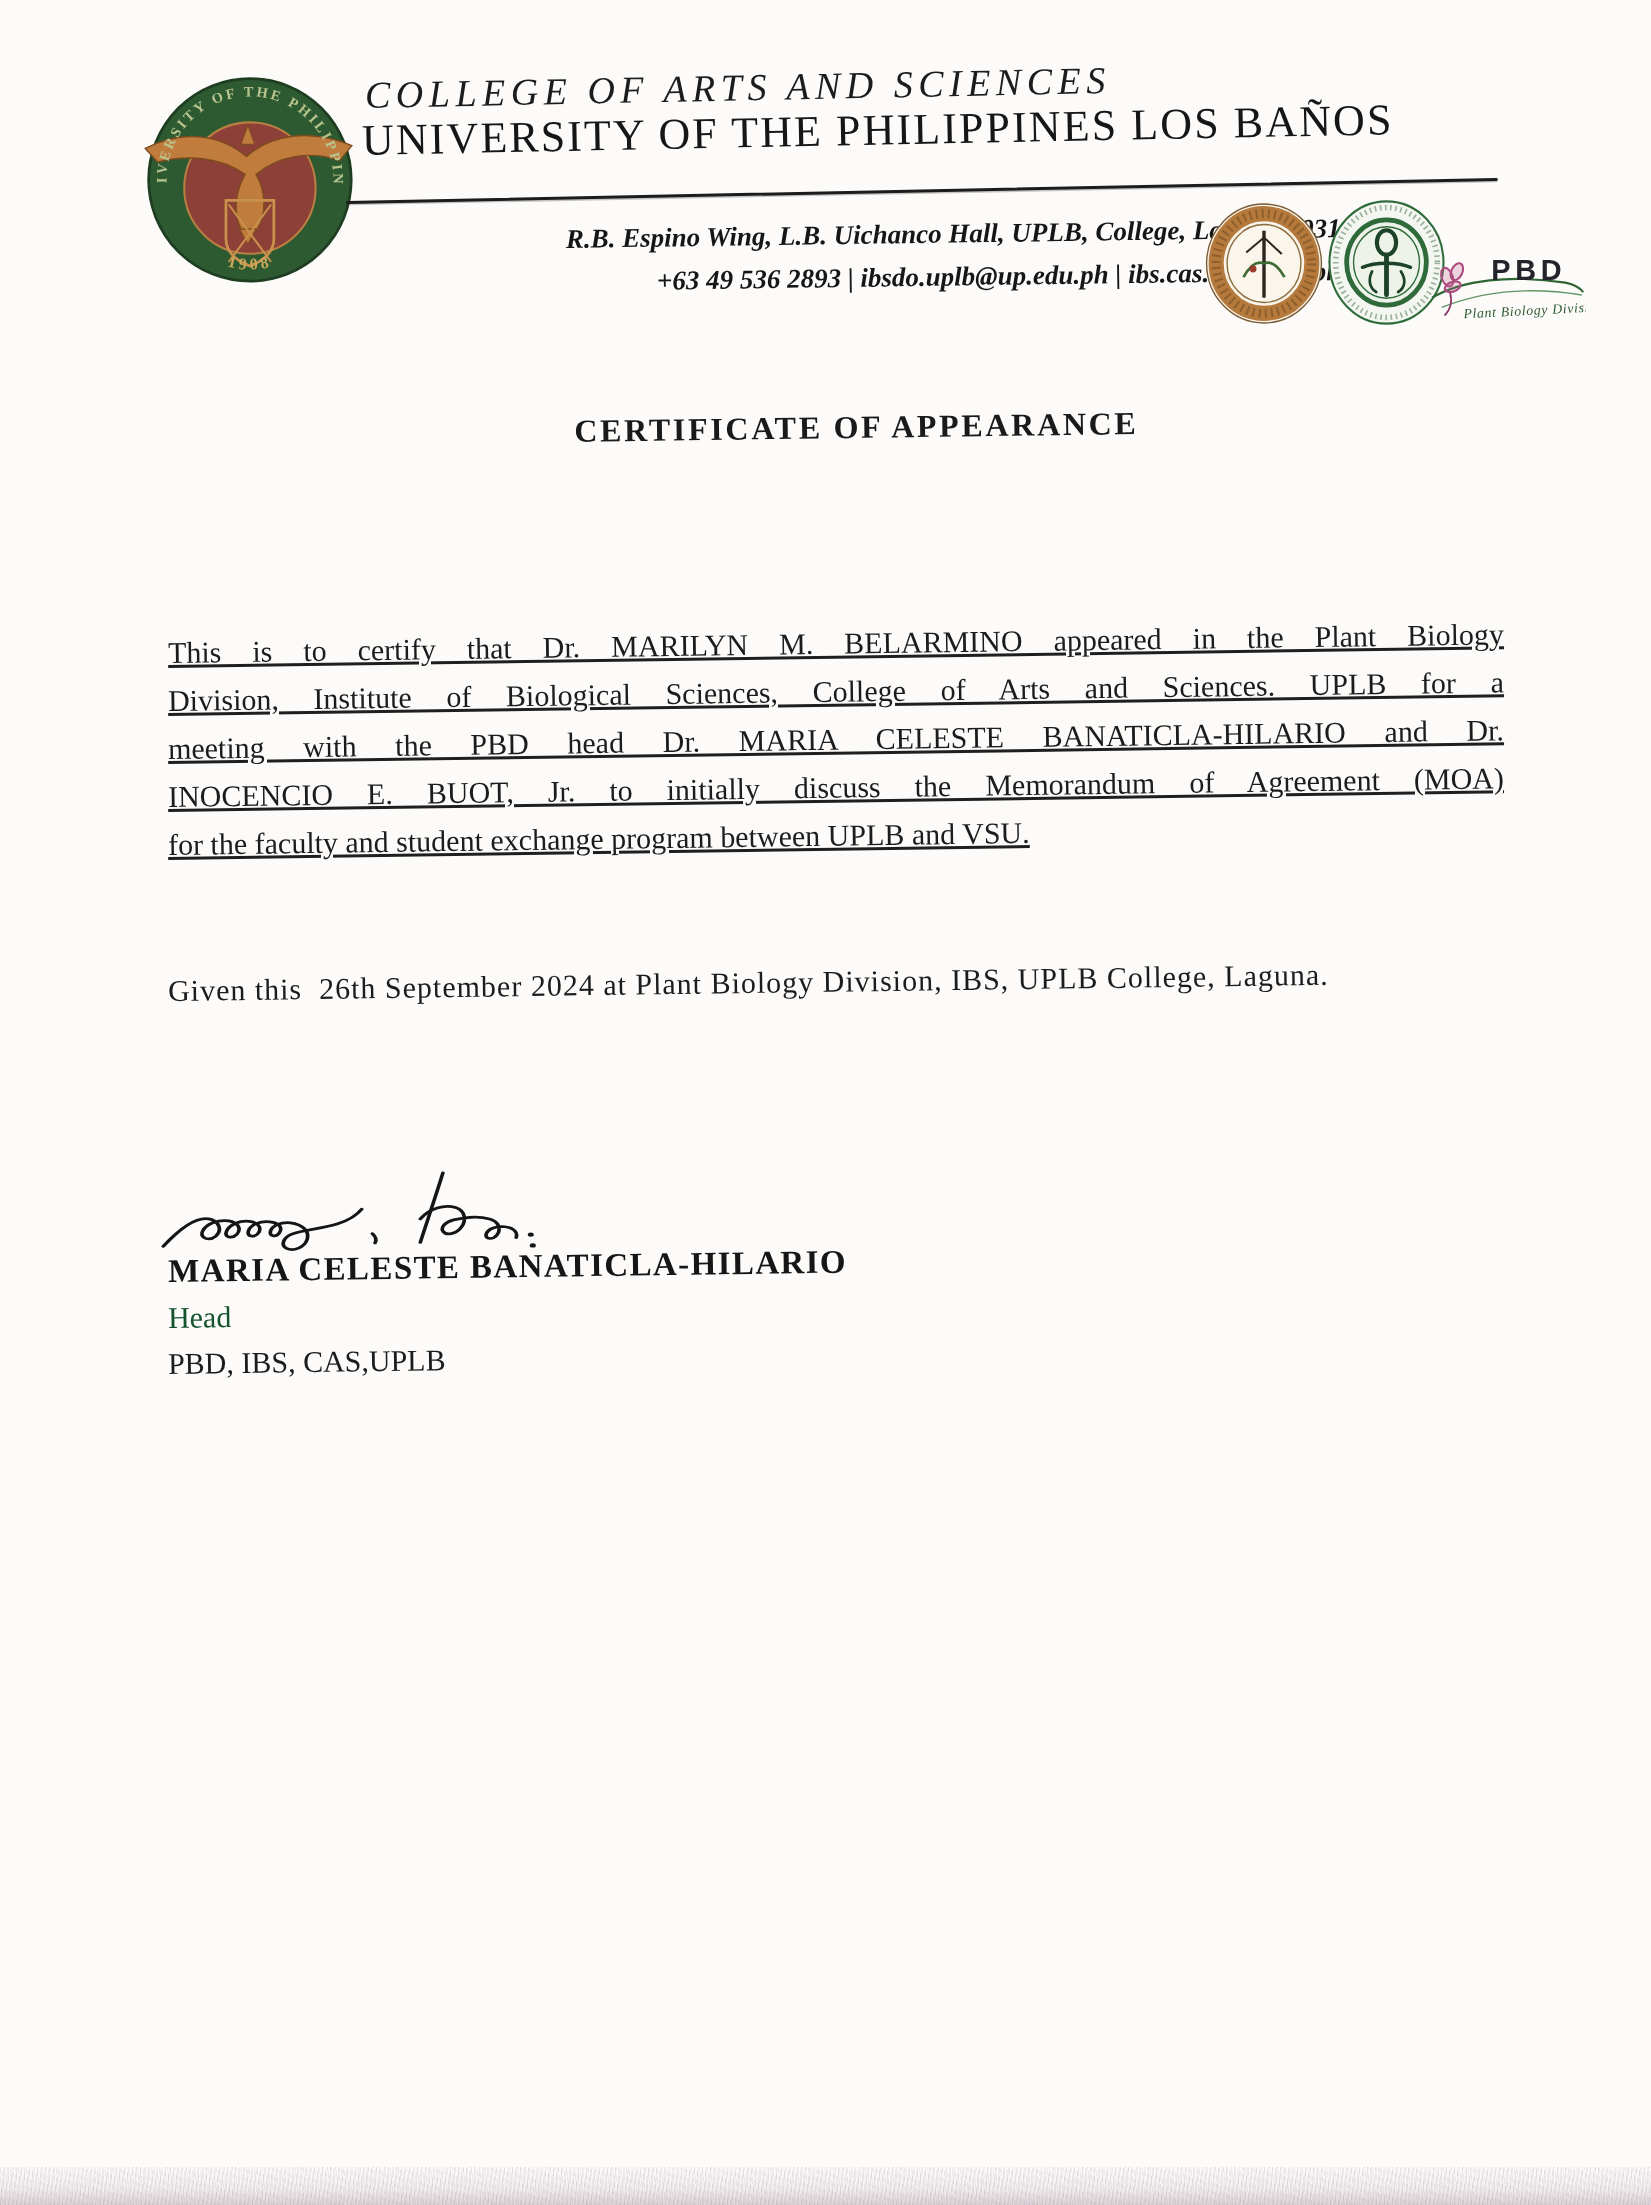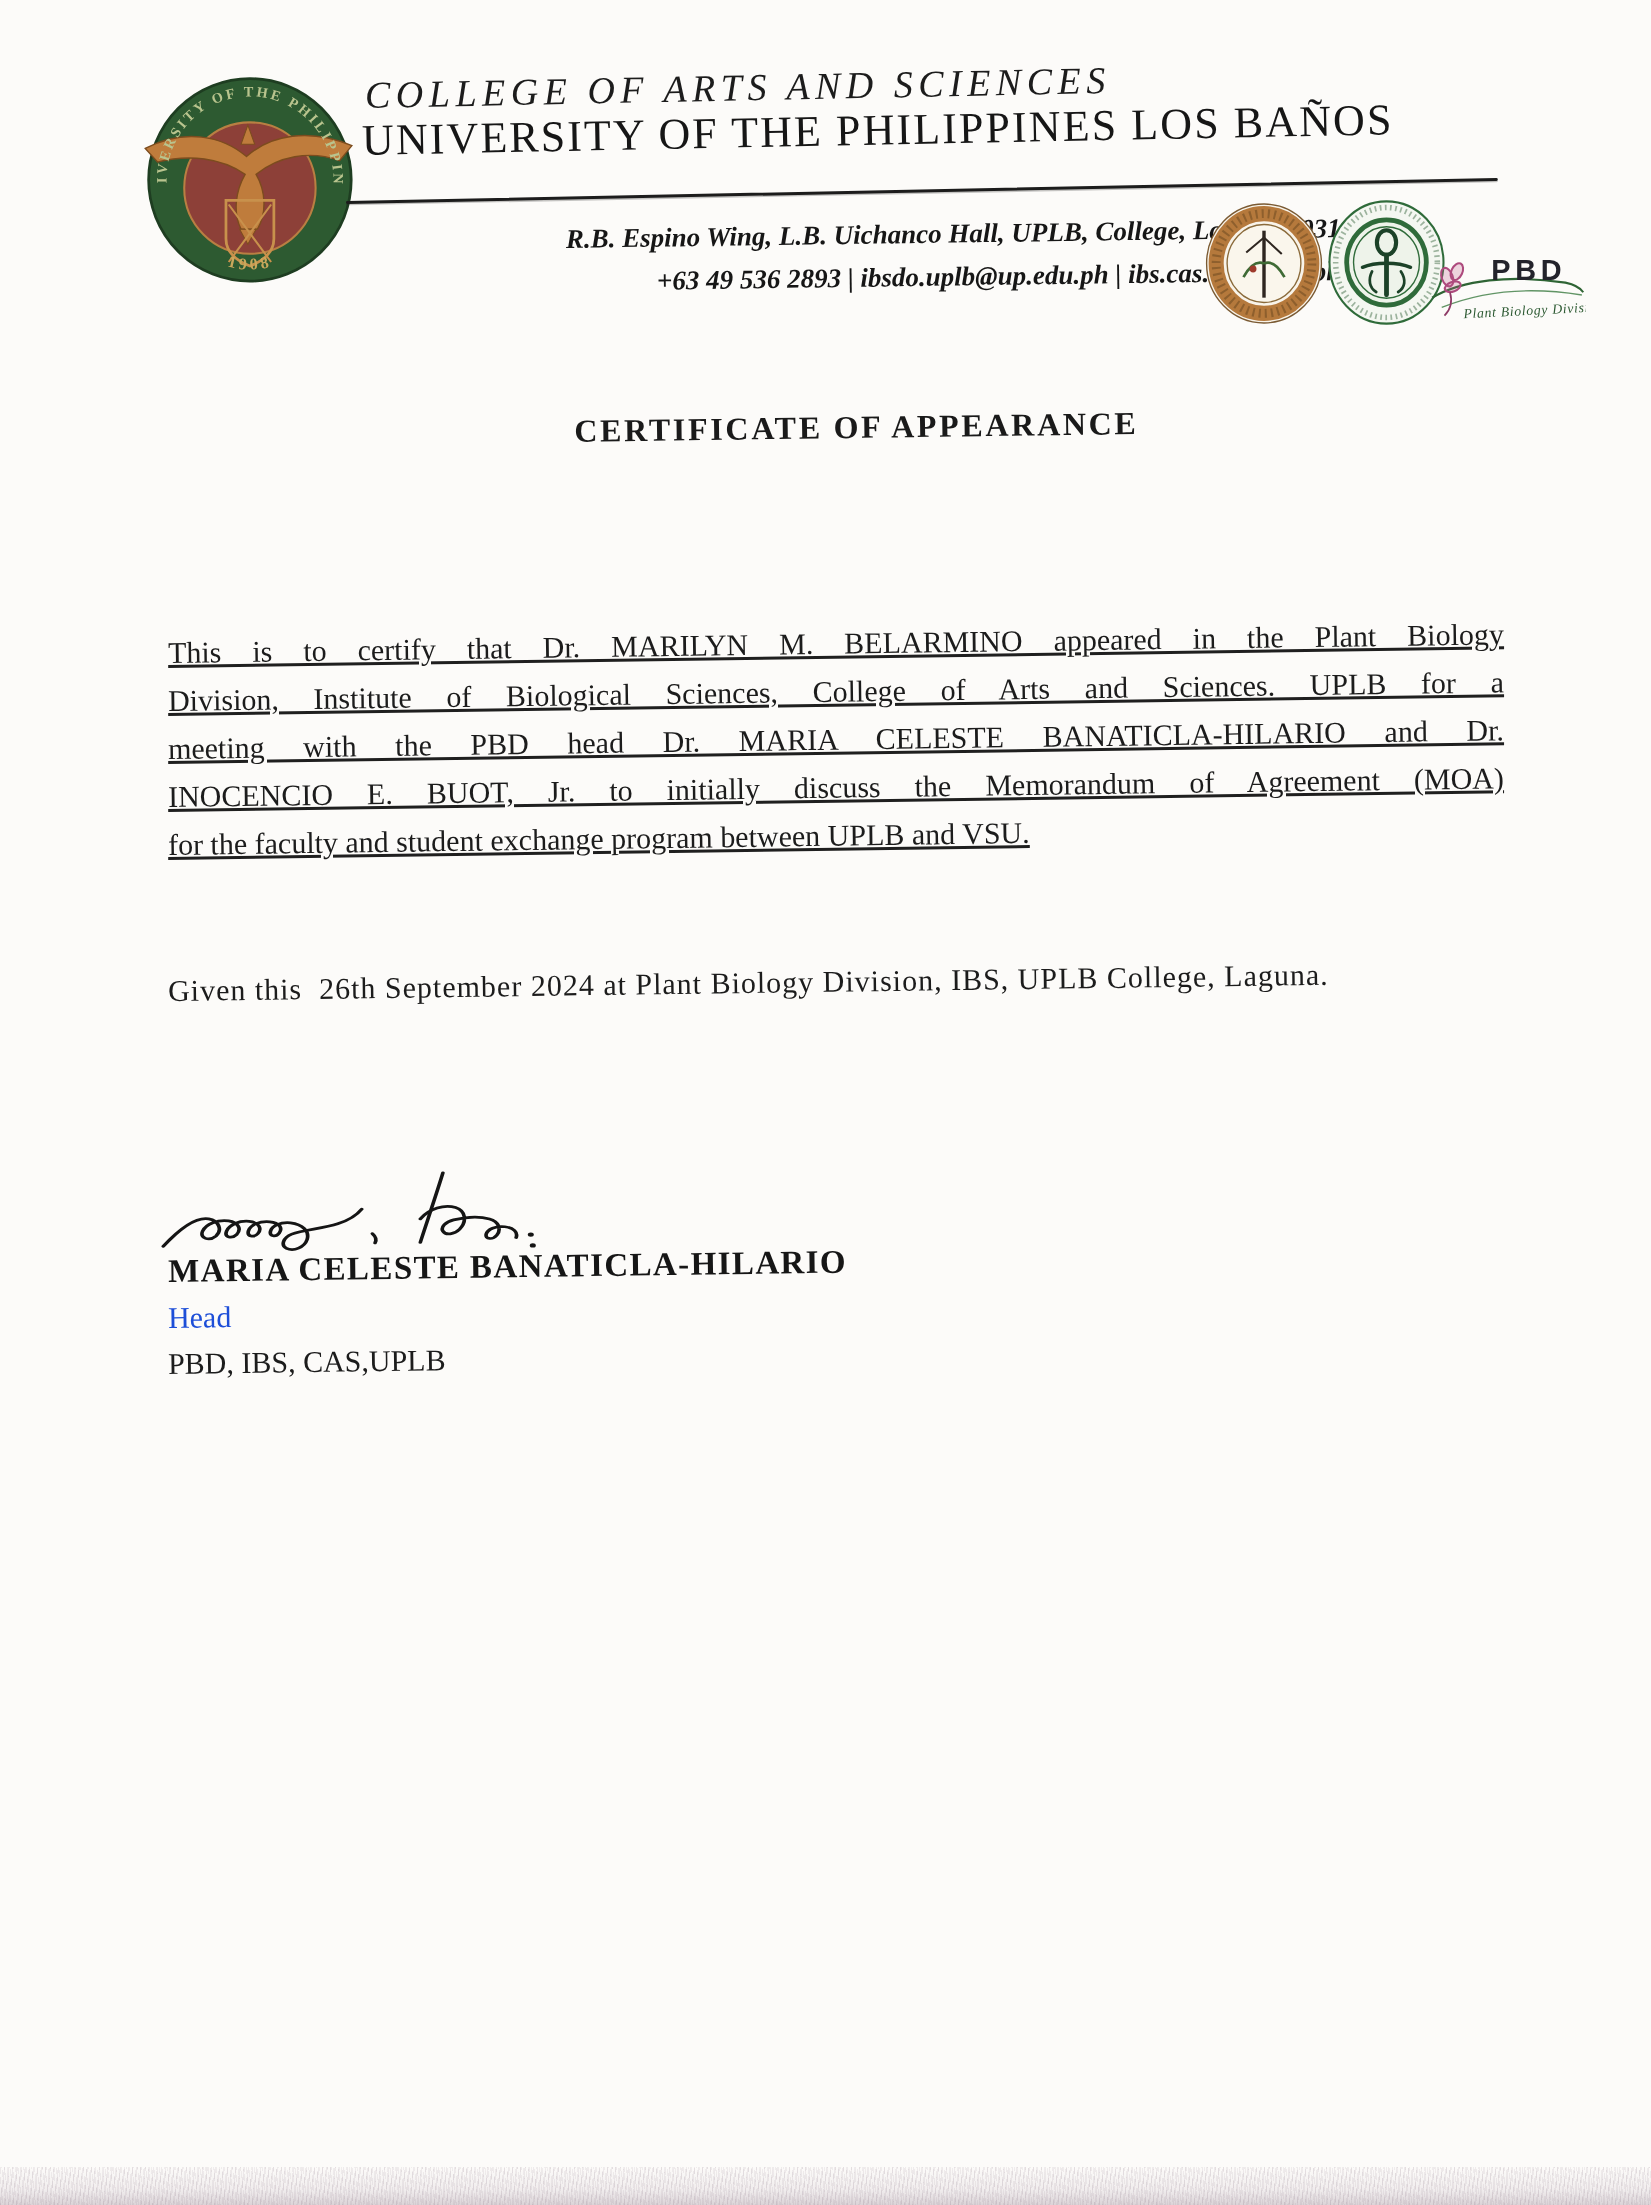--- a/index.html
+++ b/index.html
@@ -67,21 +67,21 @@
 
   
   .signature-svg { left: 158px; top: 1162px; }
   .signatory-name {
     left: 168px; top: 1253px;
     font-size: 33px; font-weight: bold; letter-spacing: 1.4px;
     color: #161616; white-space: nowrap;
   }
   .signatory-position {
     left: 168px; top: 1301px;
-    font-size: 30px; color: #1d4ed8;
+    font-size: 30px; color: #14532d;
   }
   .signatory-office {
     left: 168px; top: 1347px;
     font-size: 30px; color: #1c1c1c; white-space: nowrap;
   }
 
   
   .scan-noise-band {
     left: 0; right: 0; bottom: 0; height: 38px;
     background:

